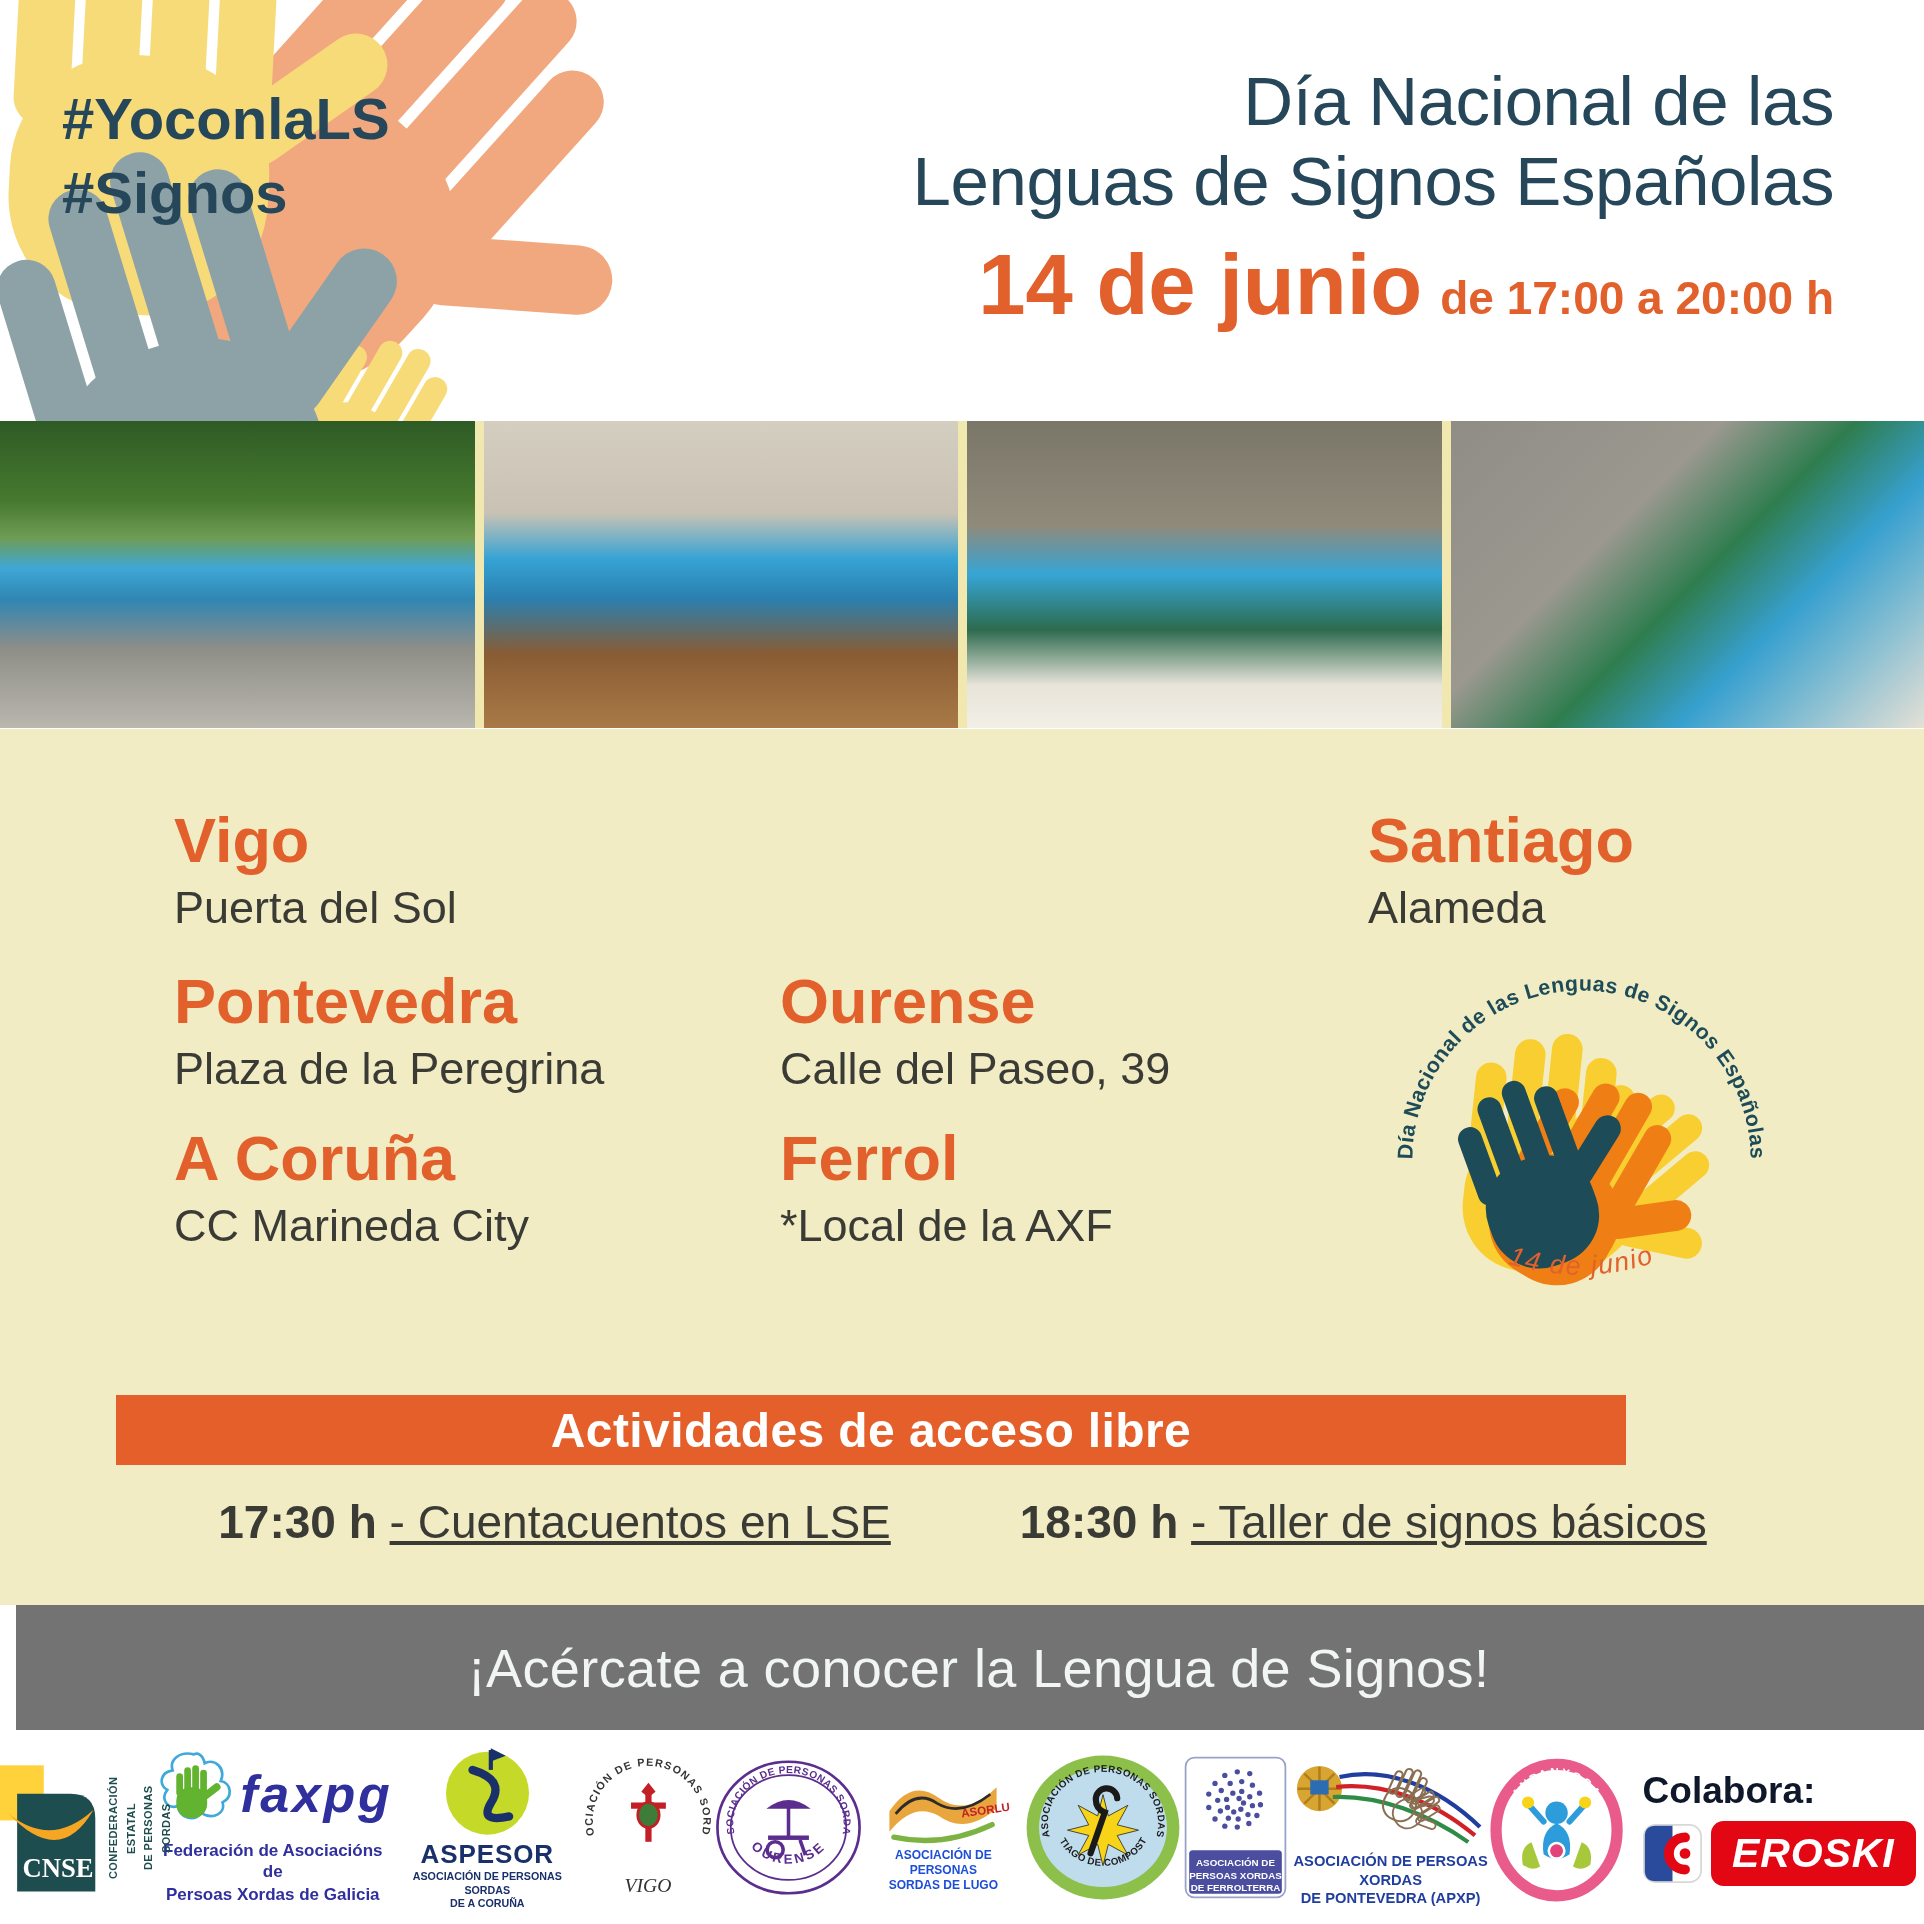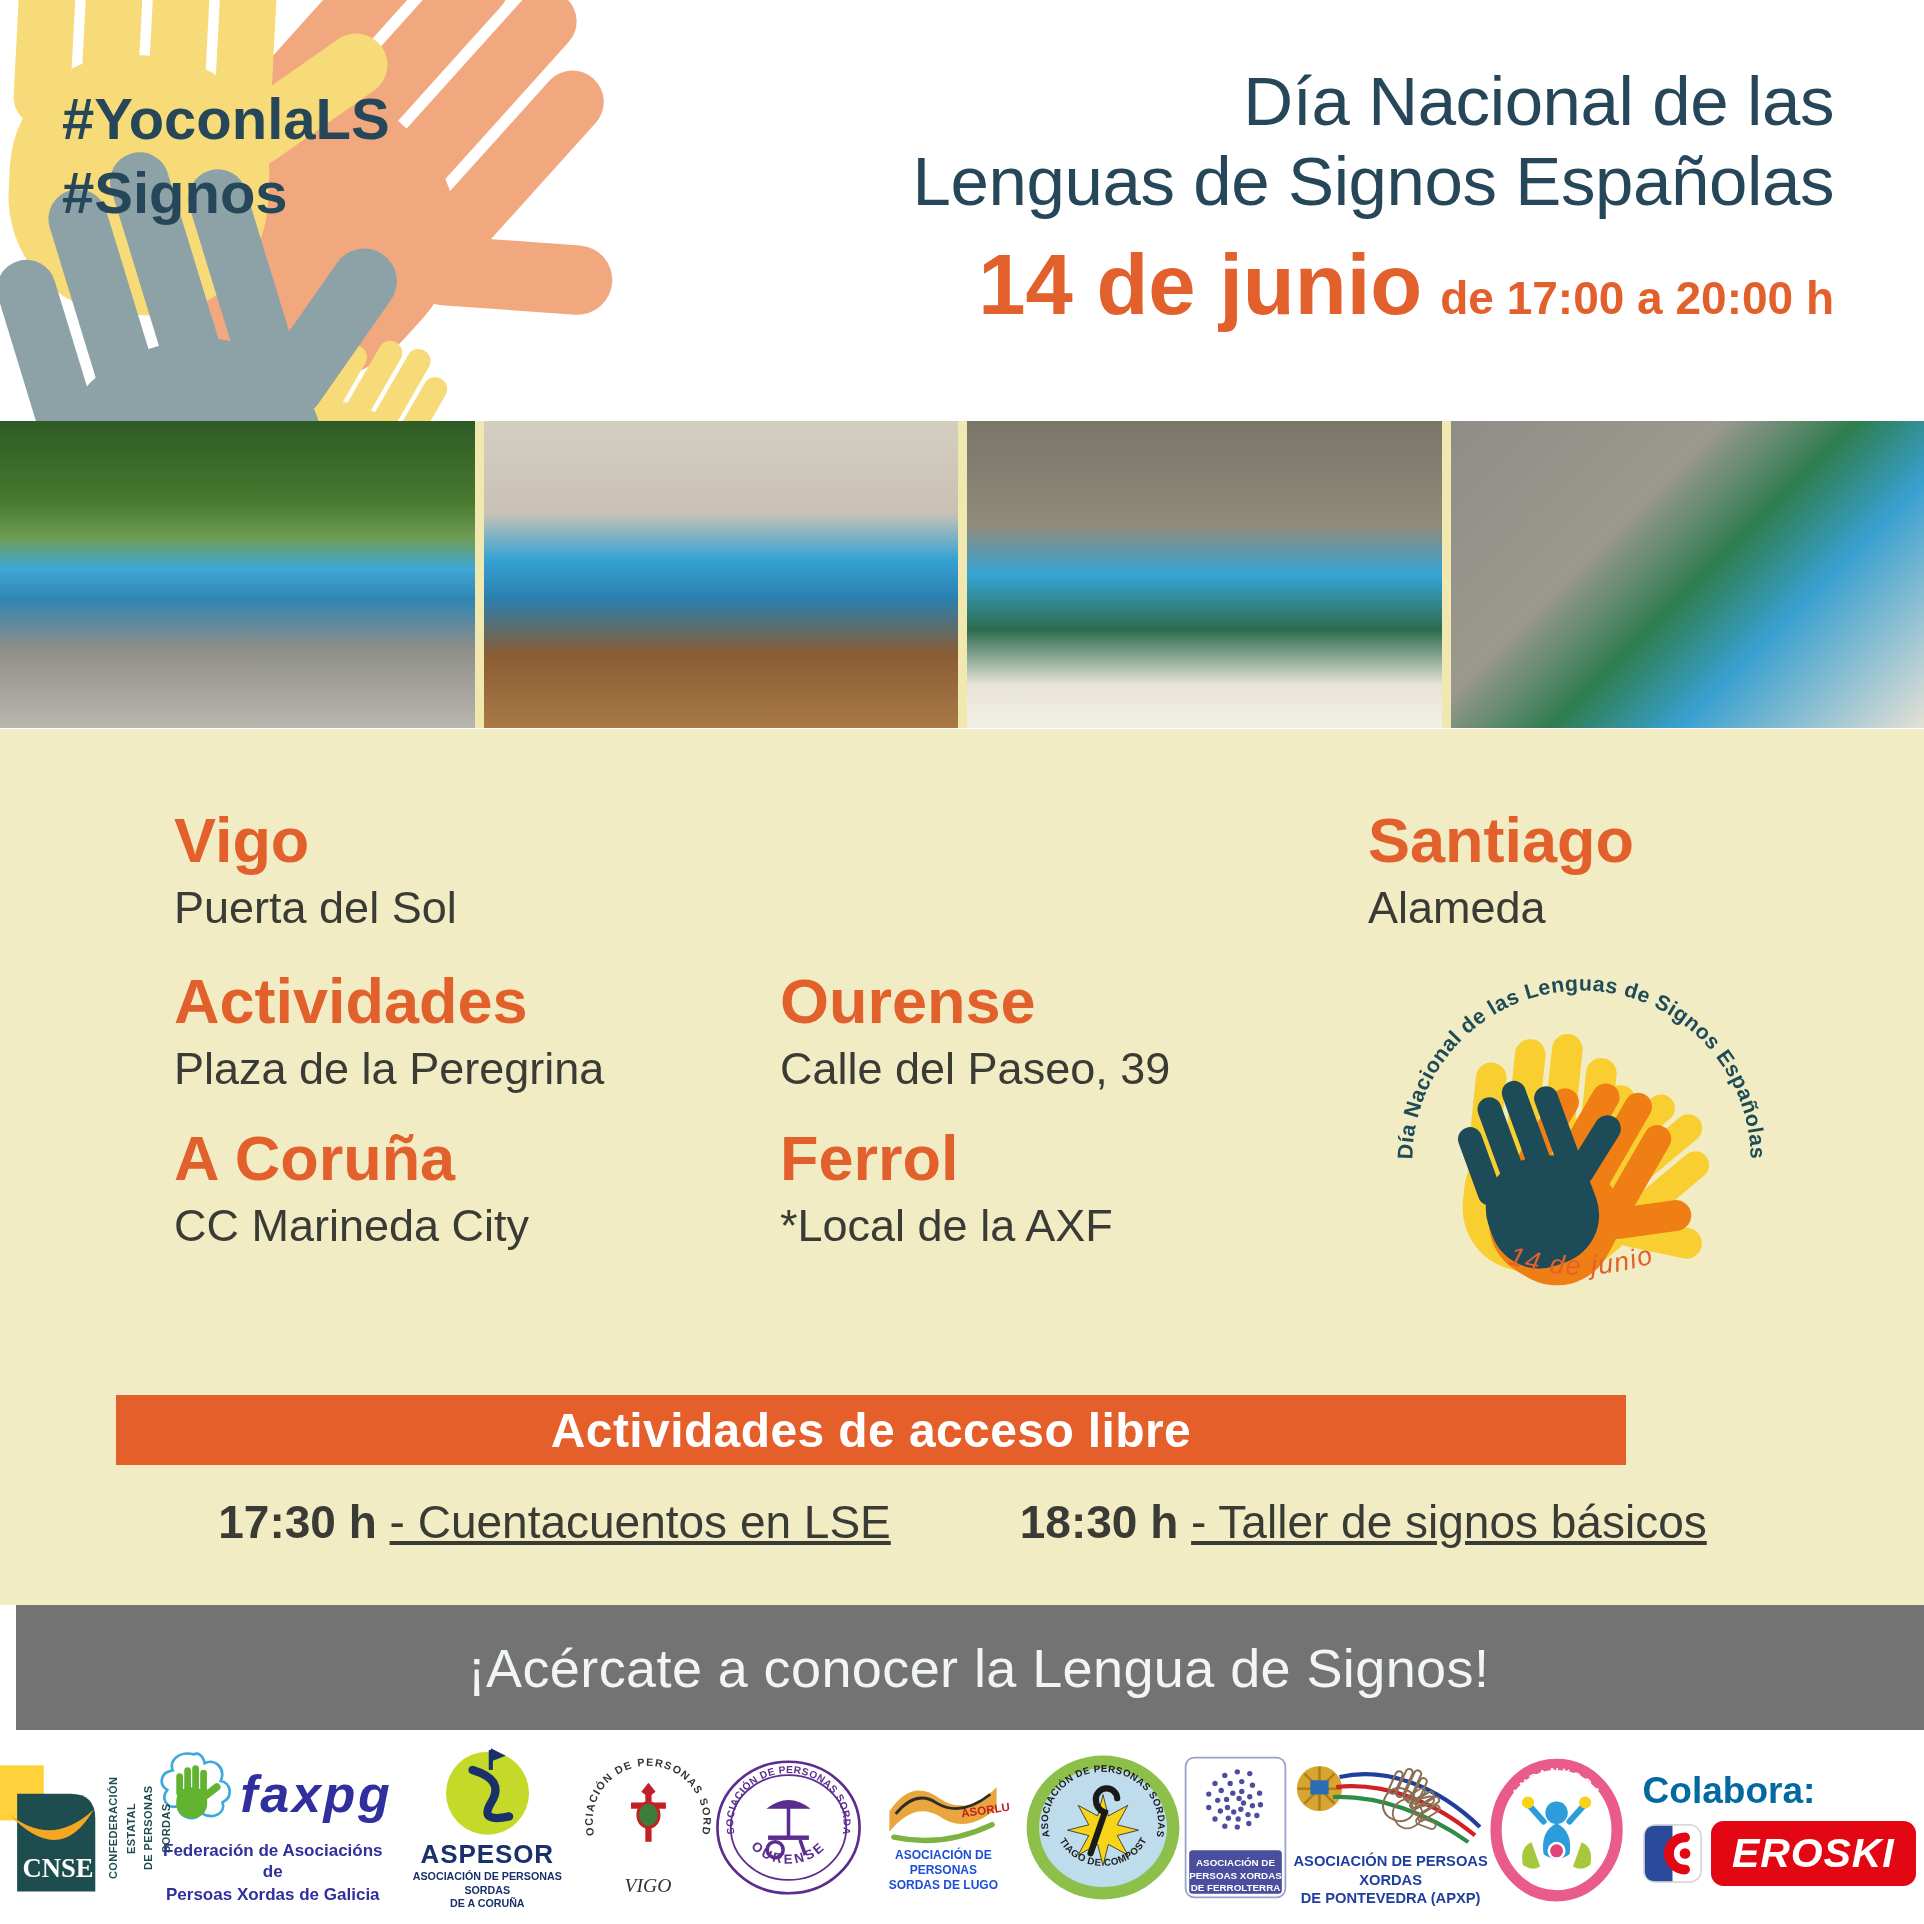--- a/index.html
+++ b/index.html
@@ -58,21 +58,21 @@
   .cnse-vert{writing-mode:vertical-rl;transform:rotate(180deg);font-size:11px;font-weight:bold;
              color:#1E4D50;letter-spacing:0.4px;line-height:1.6;height:134px;}
   .faxpg-top{display:flex;align-items:center;gap:5.3px;}
   .faxpg-name{font-size:52px;font-weight:bold;font-style:italic;color:#2F2F9E;letter-spacing:2.7px;}
   .faxpg .sp-sub{color:#2F2F9E;font-size:17px;margin-top:1.8px;}
   .aspesor-name{font-size:26px;font-weight:bold;color:#19306B;letter-spacing:0.9px;margin-top:1.8px;}
   .aspesor .sp-sub{color:#19306B;font-size:10.7px;}
   .asorlu .sp-sub{color:#1d4ed8;font-size:12px;}
   .apxp .sp-sub{color:#1F3E9E;font-size:14.7px;}
   .colabora{display:flex;flex-direction:column;align-items:flex-start;gap:9px;margin-left:16px;}
-  .colabora-label{font-size:37px;font-weight:bold;color:#0369a1;}
+  .colabora-label{font-size:37px;font-weight:bold;color:#0f172a;}
   .eroski-row{display:flex;align-items:center;gap:9px;}
   .eroski-box{background:#E30613;border-radius:12.5px;padding:9px 21.4px;}
   .eroski-name{color:#ffffff;font-size:41px;font-weight:bold;font-style:italic;letter-spacing:0.9px;}
 </style>
 </head>
 <body>
 
 <svg width="0" height="0" style="position:absolute" aria-hidden="true">
   <defs>
     <g id="hand-shape">
@@ -115,21 +115,21 @@
     <div class="photo photo4"></div>
   </div>
 
   <div class="info"></div>
 
   <div class="loc" style="left:174px;top:809px">
     <div class="city">Vigo</div>
     <div class="venue">Puerta del Sol</div>
   </div>
   <div class="loc" style="left:174px;top:970px">
-    <div class="city">Actividades</div>
+    <div class="city">Pontevedra</div>
     <div class="venue">Plaza de la Peregrina</div>
   </div>
   <div class="loc" style="left:174px;top:1127px">
     <div class="city">A Coruña</div>
     <div class="venue">CC Marineda City</div>
   </div>
   <div class="loc" style="left:780px;top:970px">
     <div class="city">Ourense</div>
     <div class="venue">Calle del Paseo, 39</div>
   </div>

